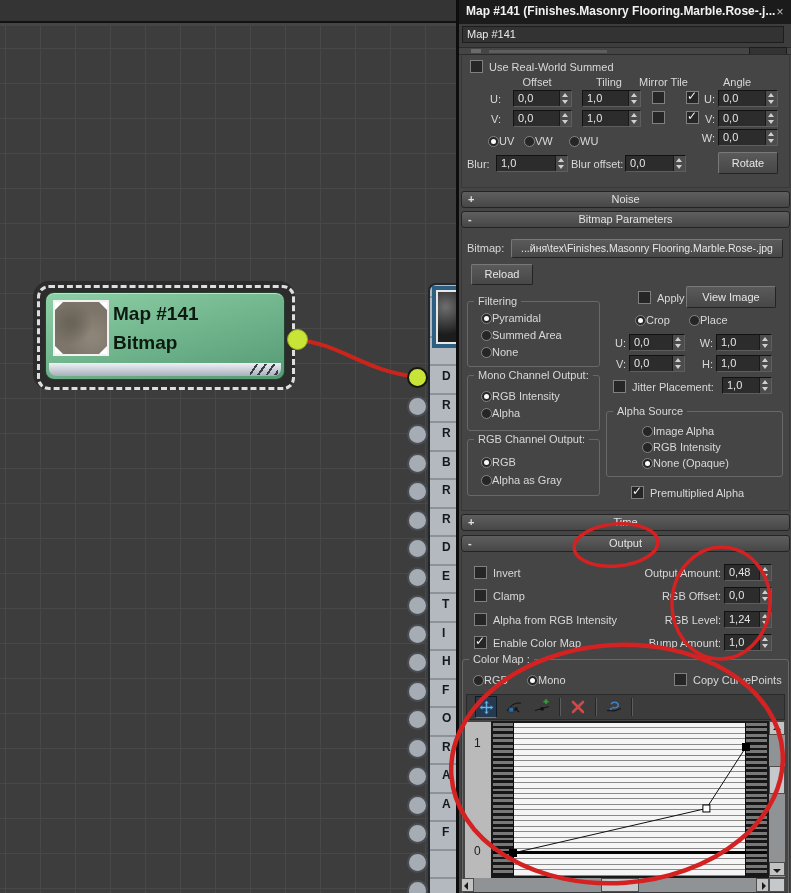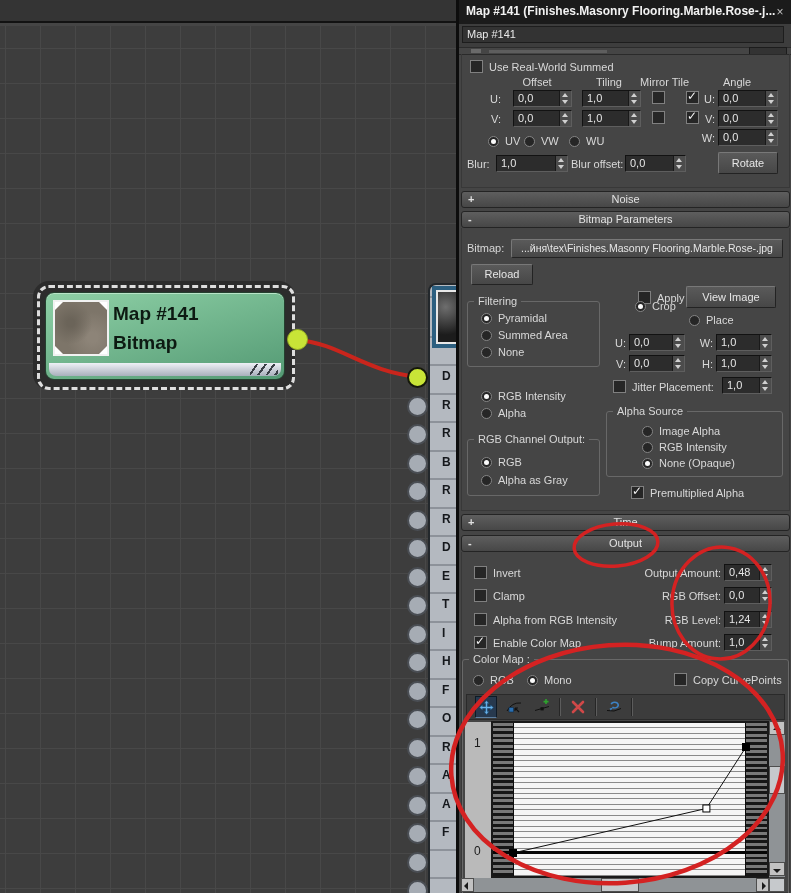--- a/index.html
+++ b/index.html
@@ -67,21 +67,21 @@
     border-right-color:#5e5e5e;border-bottom-color:#5e5e5e;box-sizing:border-box;}
   .fld .val{position:absolute;left:4px;top:1px;right:13px;color:#e6e6e6;font-size:11px;overflow:hidden;}
   .fld .sp{position:absolute;right:0;top:0;width:11px;height:100%;background:#4c4c4c;border-left:1px solid #191919;}
   .fld .sp::before{content:"";position:absolute;left:2px;top:2px;border-left:3px solid transparent;
     border-right:3px solid transparent;border-bottom:4px solid #d0d0d0;}
   .fld .sp::after{content:"";position:absolute;left:2px;bottom:2px;border-left:3px solid transparent;
     border-right:3px solid transparent;border-top:4px solid #d0d0d0;}
   .cb{position:absolute;display:flex;align-items:center;gap:6px;height:13px;color:#d8d8d8;font-size:11px;white-space:nowrap;}
   .cb .bx{width:11px;height:11px;background:#262626;border:1px solid #808080;position:relative;flex:none;}
   .cb.on .bx::after{content:"✓";position:absolute;left:0;top:-3px;color:#f4f4f4;font-size:12px;}
-  .rd{position:absolute;display:flex;align-items:center;gap:6px;height:12px;color:#d8d8d8;font-size:11px;white-space:nowrap;}
+  .rd{position:absolute;display:flex;align-items:center;height:12px;color:#d8d8d8;font-size:11px;white-space:nowrap;}
   .rd .ci{width:11px;height:11px;border-radius:50%;background:#262626;border:1px solid #858585;box-sizing:border-box;position:relative;flex:none;}
   .rd.on .ci::after{content:"";position:absolute;left:2px;top:2px;width:5px;height:5px;border-radius:50%;background:#fafafa;}
   .btn{position:absolute;background:linear-gradient(#5a5a5a,#474747);border:1px solid #232323;
     border-top-color:#787878;border-left-color:#787878;border-radius:2px;color:#e6e6e6;font-size:11px;
     text-align:center;box-sizing:border-box;overflow:hidden;white-space:nowrap;}
   .grp{position:absolute;border:1px solid #686868;border-radius:3px;box-sizing:border-box;}
   .grp .ttl{position:absolute;top:-7px;left:6px;background:#454545;padding:0 4px;color:#d8d8d8;font-size:11px;white-space:nowrap;}
   .roll{position:absolute;left:2px;width:329px;height:17px;background:linear-gradient(#5e5e5e,#474747);
     border:1px solid #242424;border-radius:3px;box-sizing:border-box;}
   .roll .pm{position:absolute;left:6px;top:1px;color:#e0e0e0;font-size:11px;font-weight:bold;}
@@ -205,21 +205,21 @@
     <div class="divider" style="top:54px"></div>
 
     <div class="sect" style="top:54px;height:134px"></div>
 
     <div class="cb" style="left:11px;top:60px">
       <span class="bx"></span>
         <span>Use Real-World Summed</span>
     </div>
     <div class="lbl" style="left:45px;top:76px;width:66px;text-align:center">Offset</div>
     <div class="lbl" style="left:116px;top:76px;width:68px;text-align:center">Tiling</div>
-    <div class="lbl" style="left:172px;top:76px;width:58px;text-align:right">Mirror Tile</div>
+    <div class="lbl" style="left:180px;top:76px;width:58px;text-align:left">Mirror Tile</div>
     <div class="lbl" style="left:247px;top:76px;width:62px;text-align:center">Angle</div>
 
     <div class="lbl r" style="left:26px;top:93px;width:16px">U:</div>
     <div class="fld" style="left:54px;top:90px;width:59px">
         <span class="val">0,0</span>
         <span class="sp"></span>
       </div>
     <div class="fld" style="left:123px;top:90px;width:59px">
         <span class="val">1,0</span>
         <span class="sp"></span>
@@ -301,21 +301,21 @@
 
     <div class="lbl" style="left:8px;top:242px">Bitmap:</div>
     <div class="btn" style="left:52px;top:239px;width:272px;height:19px;line-height:17px;font-size:10.5px">...йня\tex\Finishes.Masonry Flooring.Marble.Rose-.jpg</div>
     <div class="btn" style="left:12px;top:264px;width:62px;height:21px;line-height:19px">Reload</div>
 
     <div class="cb" style="left:179px;top:291px">
         <span class="bx"></span>
         <span>Apply</span>
       </div>
     <div class="btn" style="left:227px;top:286px;width:90px;height:22px;line-height:20px">View Image</div>
-    <div class="rd on" style="left:176px;top:300px">
+    <div class="rd on" style="left:176px;top:314px">
         <span class="ci"></span>
         <span>Crop</span>
       </div>
     <div class="rd" style="left:230px;top:314px">
         <span class="ci"></span>
         <span>Place</span>
       </div>
     <div class="lbl r" style="left:153px;top:337px;width:14px">U:</div>
     <div class="fld" style="left:170px;top:334px;width:56px">
         <span class="val">0,0</span>
@@ -354,20 +354,23 @@
       </div>
     <div class="rd" style="left:22px;top:329px">
         <span class="ci"></span>
         <span>Summed Area</span>
       </div>
     <div class="rd" style="left:22px;top:346px">
         <span class="ci"></span>
         <span>None</span>
       </div>
 
+    <div class="grp" style="left:8px;top:375px;width:133px;height:56px">
+      <span class="ttl">Mono Channel Output:</span>
+    </div>
     <div class="rd on" style="left:22px;top:390px">
         <span class="ci"></span>
         <span>RGB Intensity</span>
       </div>
     <div class="rd" style="left:22px;top:407px">
         <span class="ci"></span>
         <span>Alpha</span>
       </div>
 
     <div class="grp" style="left:8px;top:439px;width:133px;height:57px">

